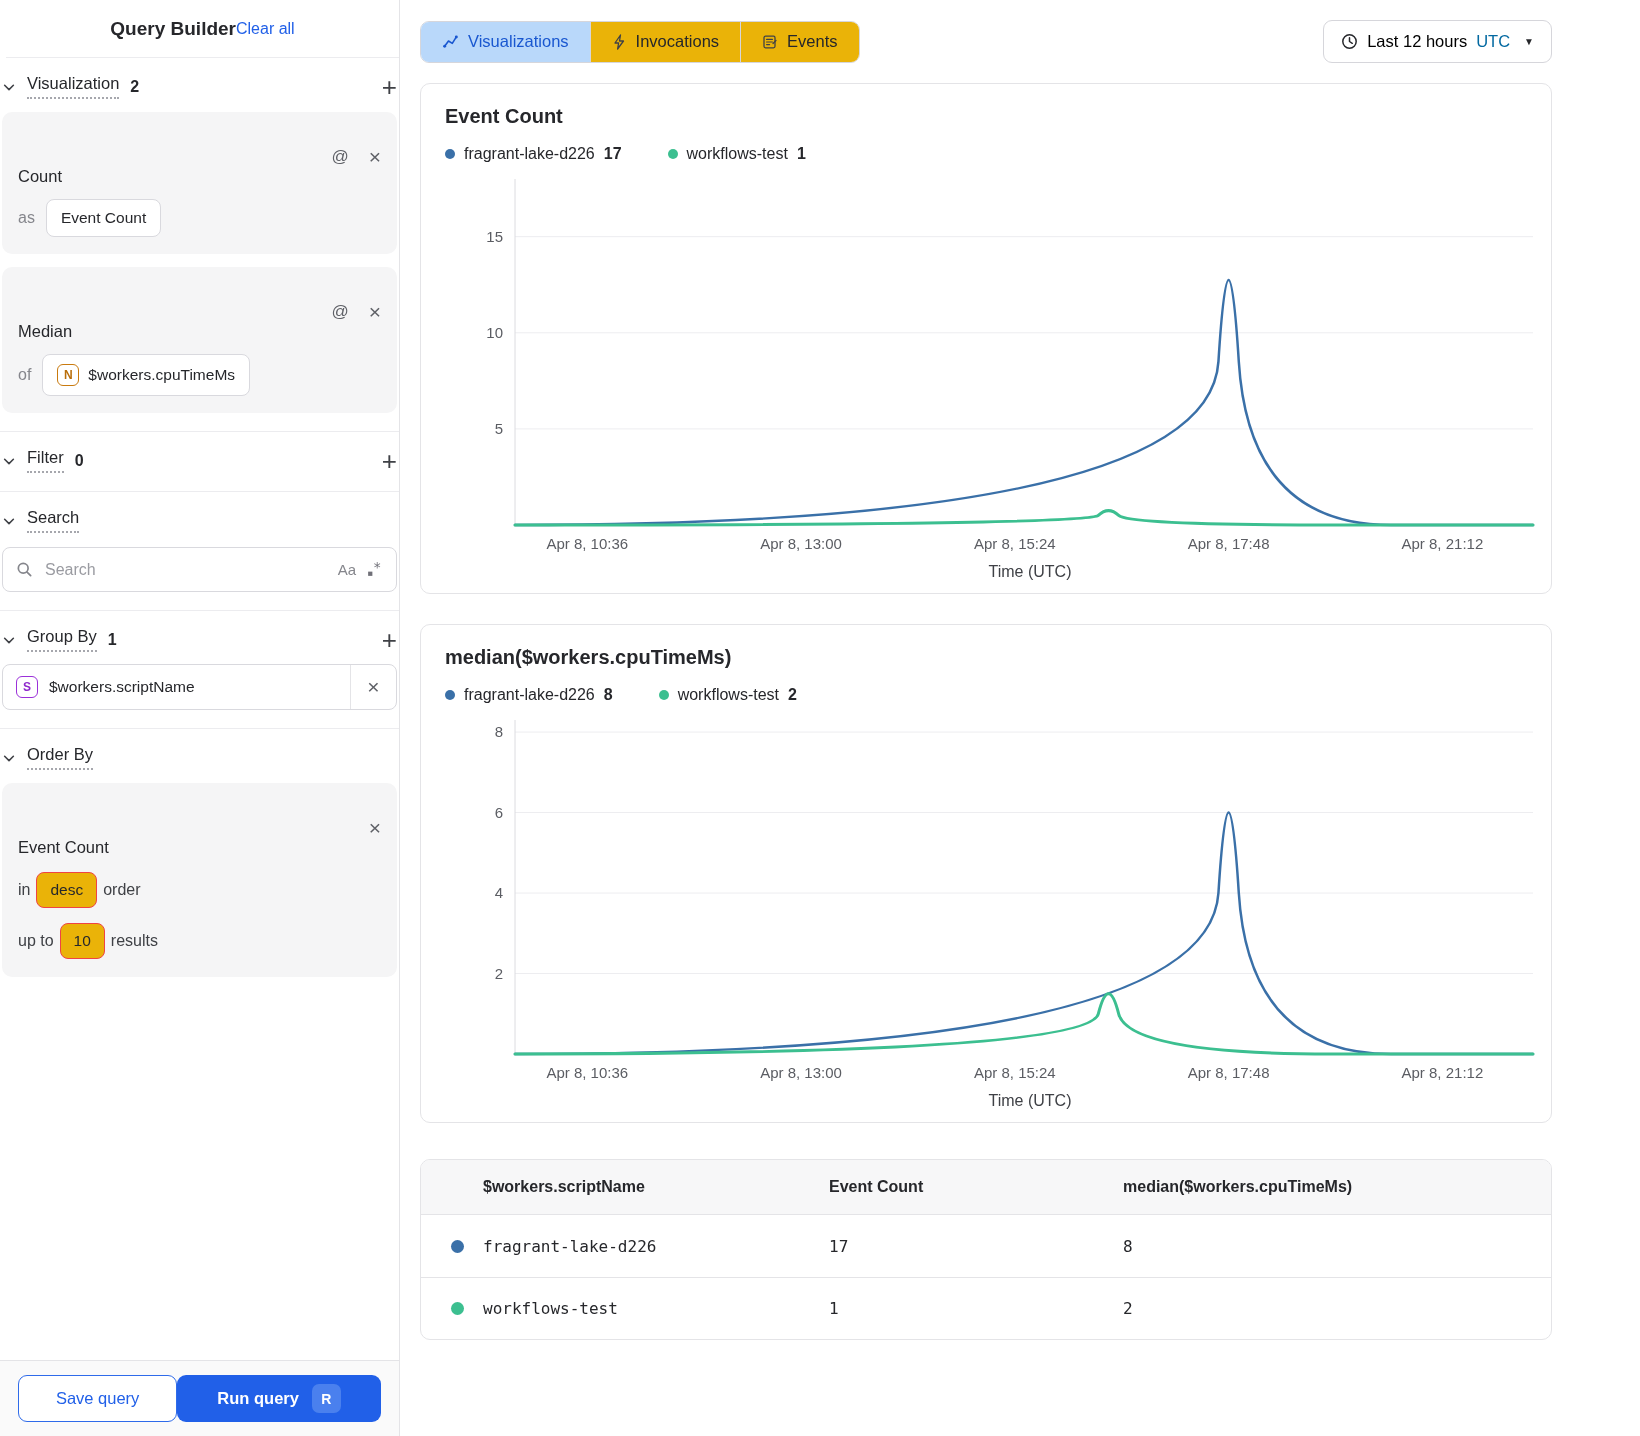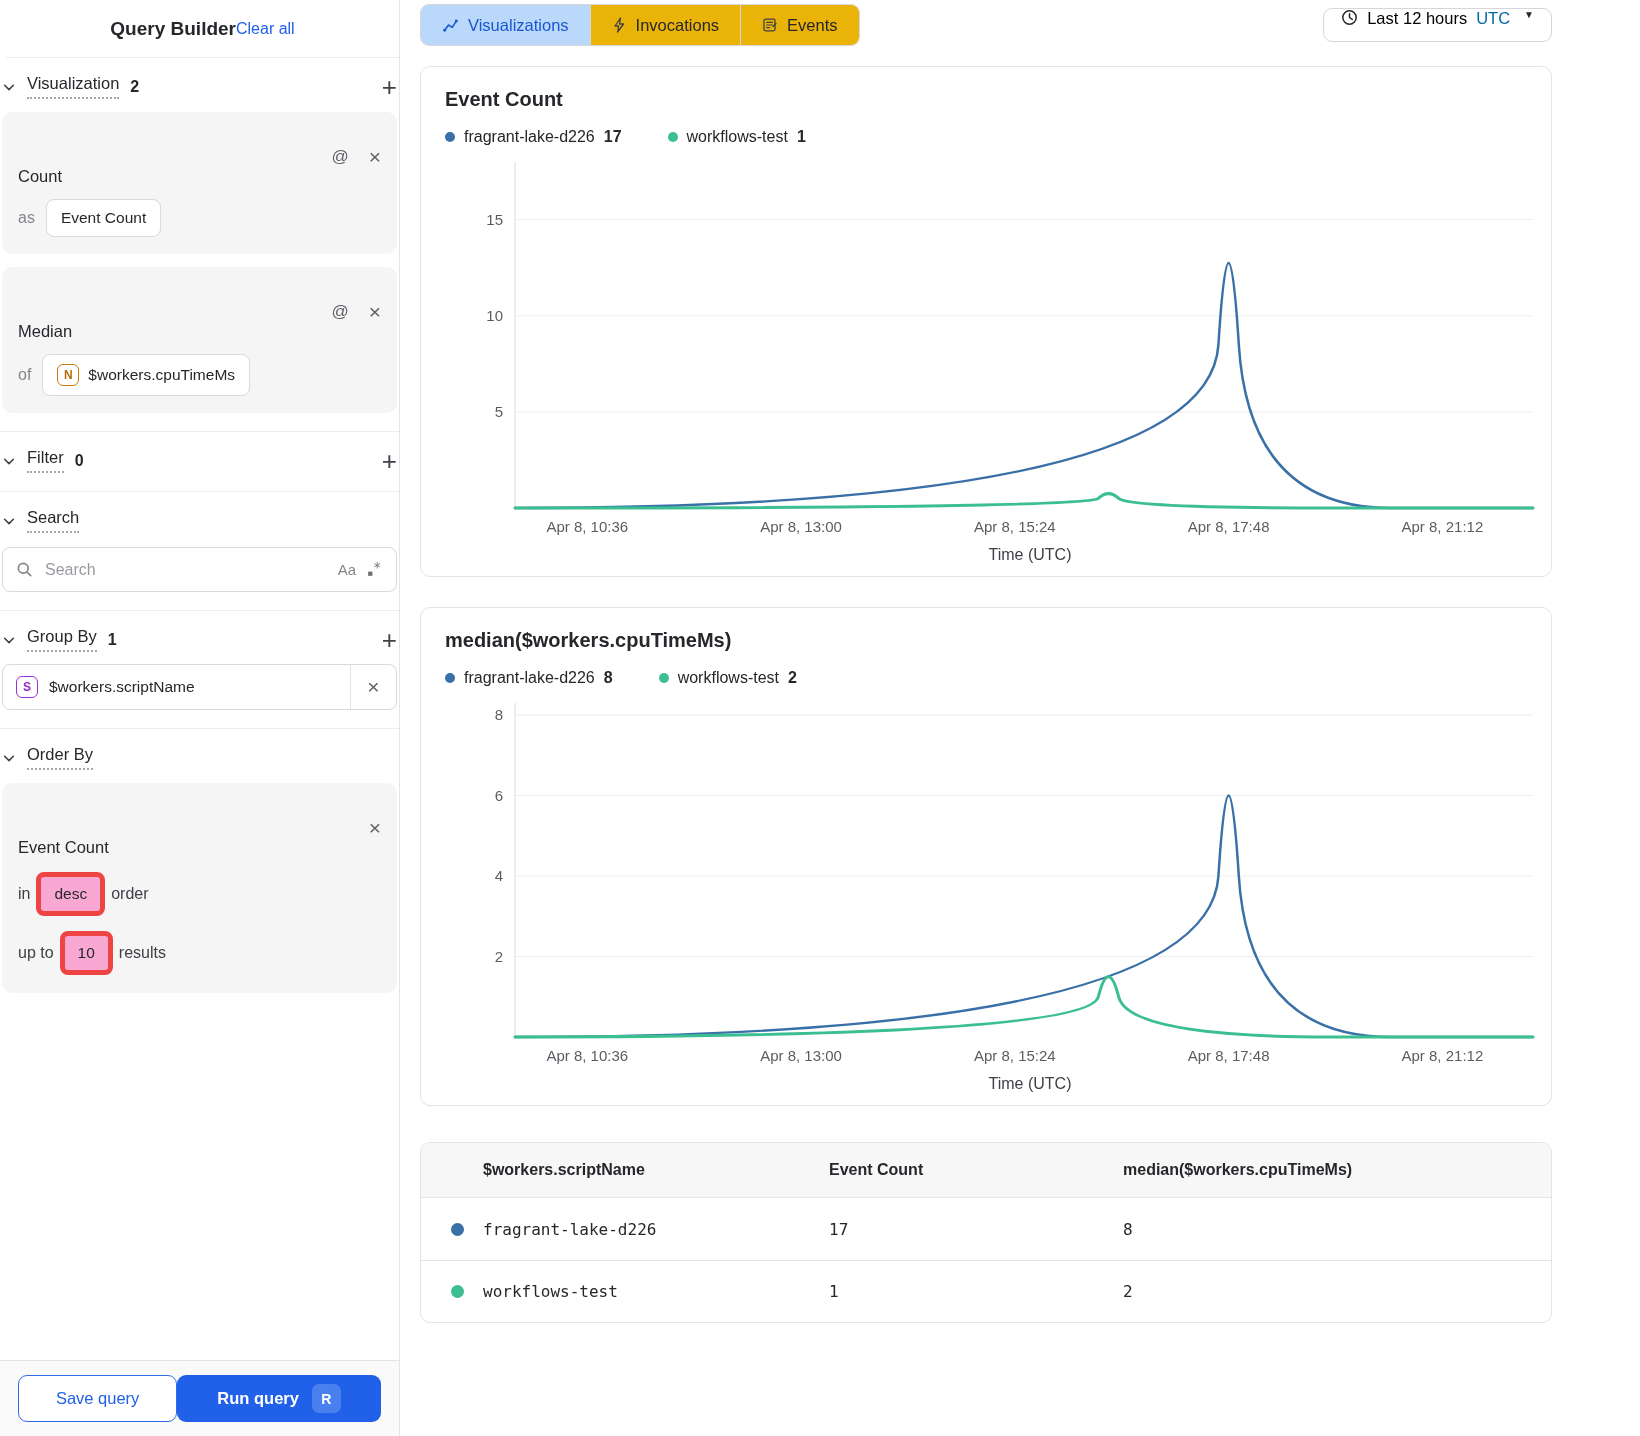--- a/index.html
+++ b/index.html
@@ -36,33 +36,33 @@
   .badge-s { border:1.5px solid #9b30d9; color:#8f29cc; }
   .search-box { display:flex; align-items:center; gap:10px; border:1px solid #d9d9de; border-radius:8px; height:45px; padding:0 13px; margin-top:14px; background:#fff; }
   .search-box input { border:none; outline:none; flex:1; font-size:16px; color:#26272b; font-family:"Liberation Sans",sans-serif; background:transparent; }
   .search-box input::placeholder { color:#9a9ba1; }
   .match-case { color:#85868c; font-size:15px; }
   .group-item { display:flex; align-items:center; gap:11px; border:1px solid #d9d9de; border-radius:8px; height:46px; margin-top:12px; background:#fff; overflow:hidden; padding-left:13px; }
   .group-x { margin-left:auto; width:46px; align-self:stretch; border-left:1px solid #e4e4e7; display:flex; align-items:center; justify-content:center; color:#5f6167; font-size:21px; cursor:pointer; }
   .group-text { font-size:15.5px; }
   .order-card { background:#f5f5f6; border-radius:10px; padding:15px 16px 18px; margin-top:13px; }
   .order-row { display:flex; align-items:center; gap:6px; margin-top:15px; font-size:16px; color:#3f4146; }
-  .mini-box { background:#f9a8d4; border:5px solid #ef4444; border-radius:8px; padding:8px 13px; font-size:15.5px; color:#26272b; font-weight:500; }
+  .mini-box { background:#eab308; border:1px solid #ef4444; border-radius:8px; padding:8px 13px; font-size:15.5px; color:#26272b; font-weight:500; }
   .sb-footer { border-top:1px solid #e4e4e7; background:#fafafa; padding:14px 18px; display:flex; }
   .save-btn { flex:1; height:47px; border:1px solid #2f6bea; color:#2160e8; background:#fff; border-radius:9px; font-size:16.5px; display:flex; align-items:center; justify-content:center; cursor:pointer; }
   .run-btn { flex:1.32; height:47px; border:none; background:#2160e8; color:#fff; border-radius:9px; font-size:16.5px; font-weight:600; display:flex; align-items:center; justify-content:center; gap:13px; cursor:pointer; }
   .run-badge { background:#4a80ee; border-radius:7px; width:29px; height:29px; display:flex; align-items:center; justify-content:center; font-size:14px; font-weight:600; }
   
-  .main { flex:1; padding:4px 88px 0 20px; overflow:hidden; }
+  .main { flex:1; padding:20px 88px 0 20px; overflow:hidden; }
   .topbar { display:flex; justify-content:space-between; align-items:center; }
   .tabs { display:flex; border:1px solid #d6d6db; border-radius:9px; overflow:hidden; height:42px; background:#fff; }
   .tab { display:flex; align-items:center; gap:9px; padding:0 21px; font-size:16.5px; color:#26272b; background:#eab308; cursor:pointer; }
   .tab + .tab { border-left:1px solid #d6d6db; }
   .tab.active { background:#b9d8fa; color:#1957d0; }
-  .time-btn { display:flex; align-items:flex-start; gap:9px; border:1px solid #d6d6db; border-radius:9px; height:34px; padding:0 17px; font-size:16.5px; background:#fff; cursor:pointer; }
+  .time-btn { display:flex; align-items:center; gap:9px; border:1px solid #d6d6db; border-radius:9px; height:43px; padding:0 17px; font-size:16.5px; background:#fff; cursor:pointer; }
   .tz { color:#0369a1; }
   .caret { font-size:10px; margin-left:5px; color:#26272b; }
   .chart-card { border:1px solid #e4e4e7; border-radius:10px; margin-top:20px; padding:21px 0 12px 24px; background:#fff; }
   .chart-card.second { margin-top:30px; }
   .chart-title { font-size:20px; font-weight:700; }
   .legend { display:flex; gap:46px; margin-top:17px; font-size:16px; }
   .legend-item { display:flex; align-items:center; gap:9px; }
   .legend-dot { width:10px; height:10px; border-radius:50%; }
   .legend-val { font-weight:700; }
   .chart-svg { display:block; margin-top:8px; }

